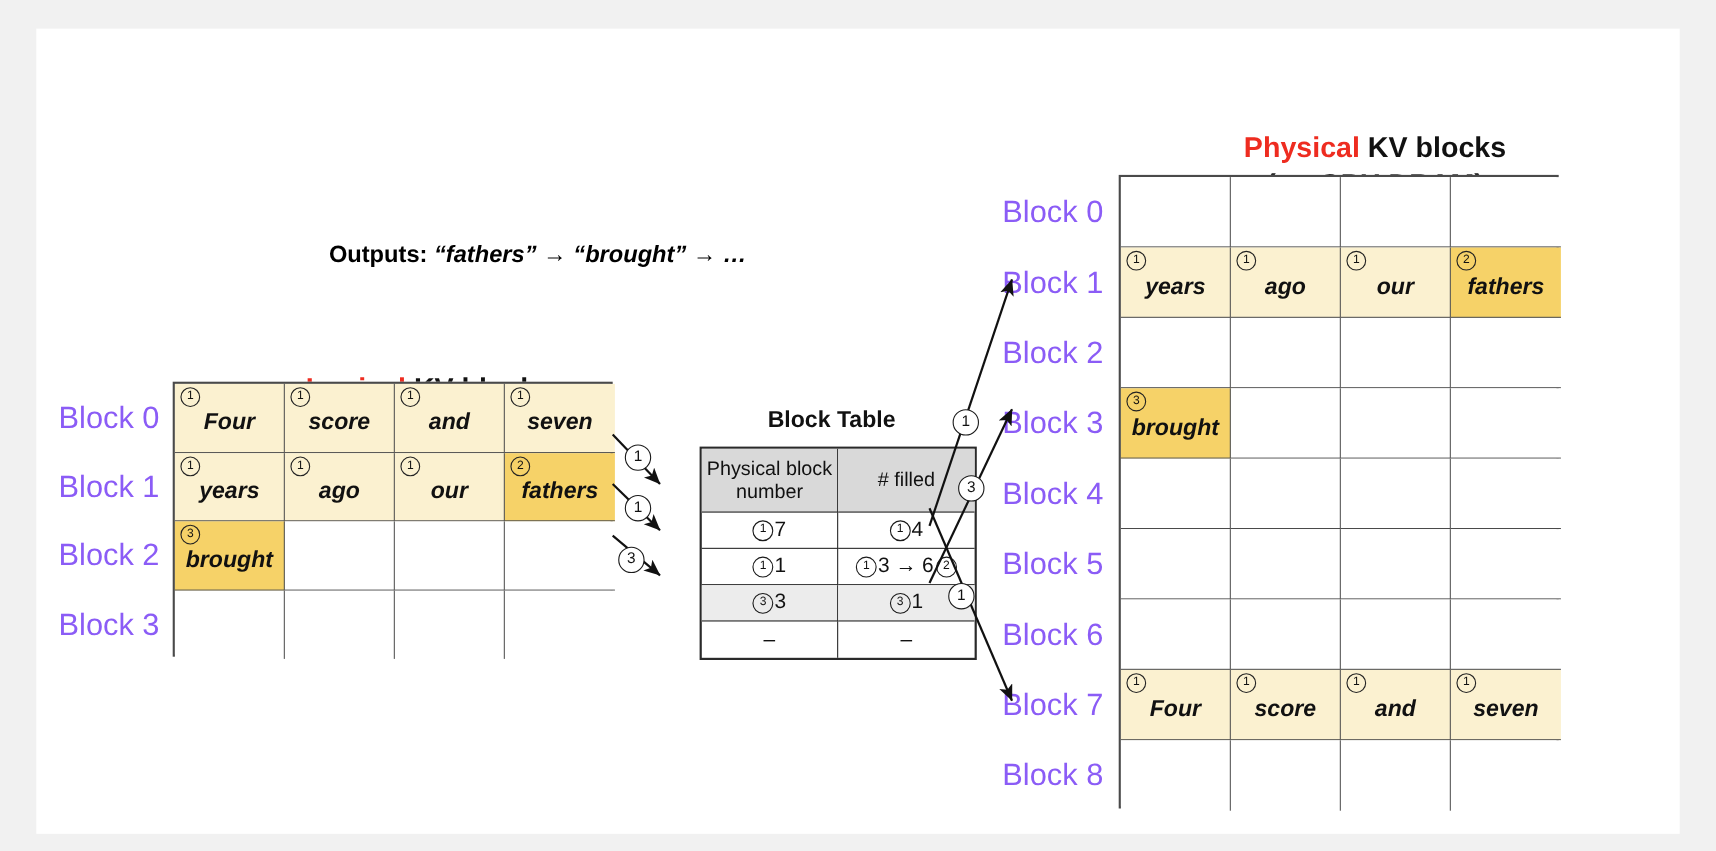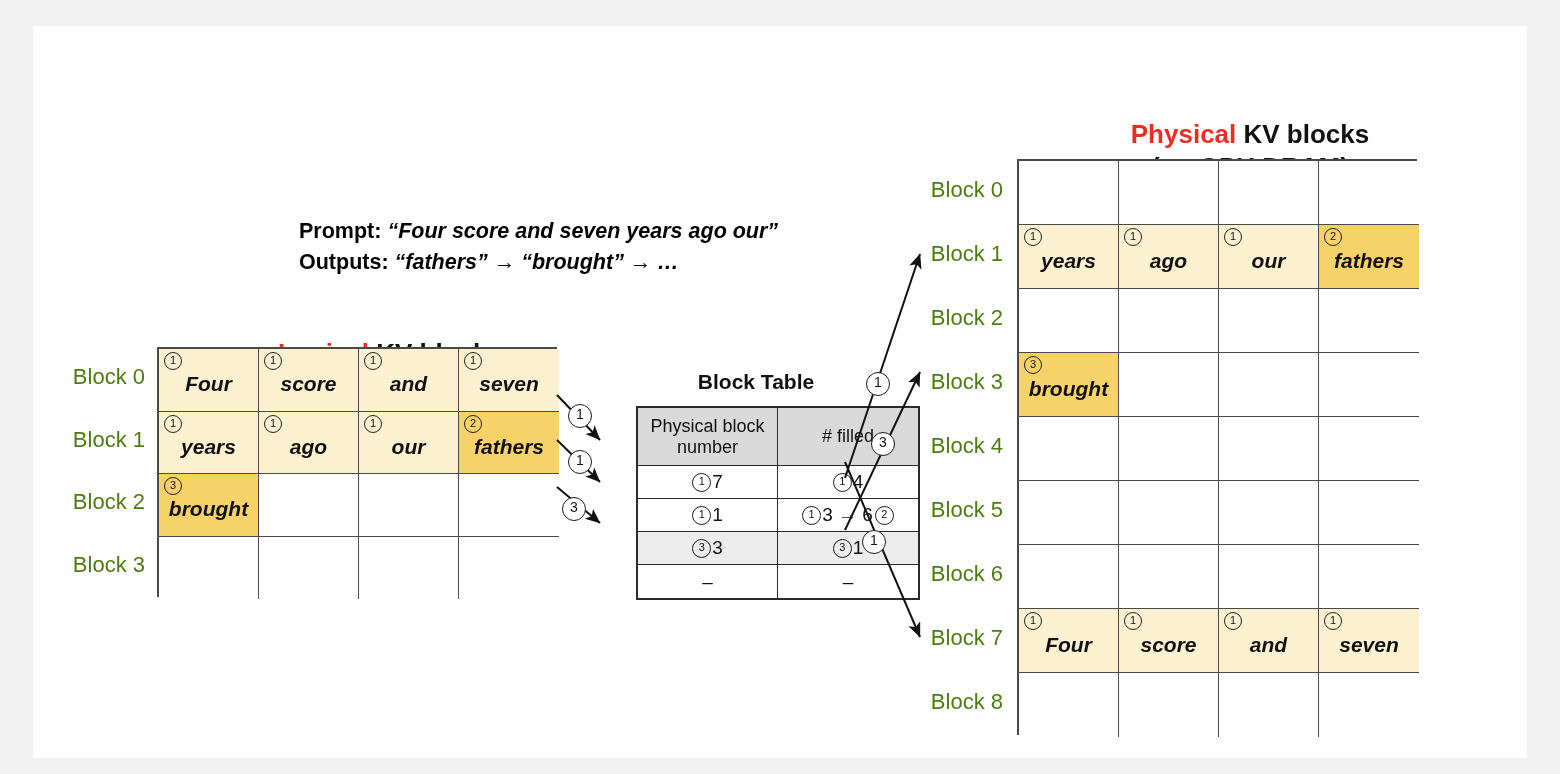--- a/index.html
+++ b/index.html
@@ -93,30 +93,30 @@
     border: 1.4px solid #222;
     border-radius: 50%;
     font-size: 11px; font-style: normal; font-weight: 400;
     line-height: 14px; text-align: center;
     color: #111; background: transparent;
   }
 
   
   .rowlabel {
     position: absolute;
-    font-size: 22px;
-    color: #4d7c0f;
+    font-size: 28px;
+    color: #8b5cf6;
     text-align: right;
     white-space: nowrap;
   }
 
   
   #block-table {
     left: 603px; top: 380px;
-    width: 284px;
+    width: 252px;
     border: 2px solid #2a2a2a;
     box-sizing: border-box;
     background: #fff;
   }
   #block-table .btrow { display: flex; }
   #block-table .btcell {
     flex: 1 1 50%;
     box-sizing: border-box;
     border-right: 1.5px solid #2a2a2a;
     border-bottom: 1.5px solid #2a2a2a;
@@ -164,24 +164,20 @@
   }
 </style>
 </head>
 <body>
 
 <div id="canvas">
   <div id="sheet">
 
 
     <div class="abs" id="prompt-block">
-      <div>
-        <span class="lbl">Prompt:</span>
-        <span class="it">“Four score and seven years ago our”</span>
-      </div>
       <div>
         <span class="lbl">Outputs:</span>
         <span class="it">“fathers” → “brought” → …</span>
       </div>
     </div>
 
     <div class="abs sect-title" id="logical-title">
       <span class="red">Logical</span><span> KV blocks</span>
     </div>
 

